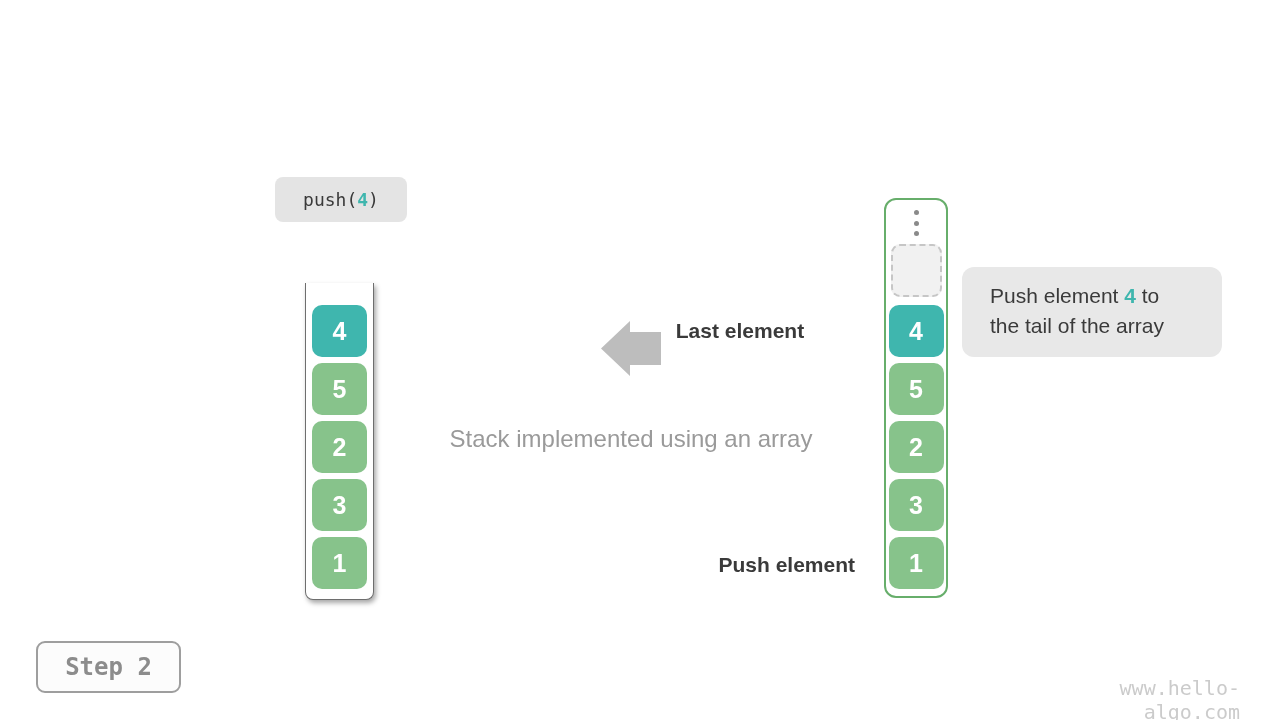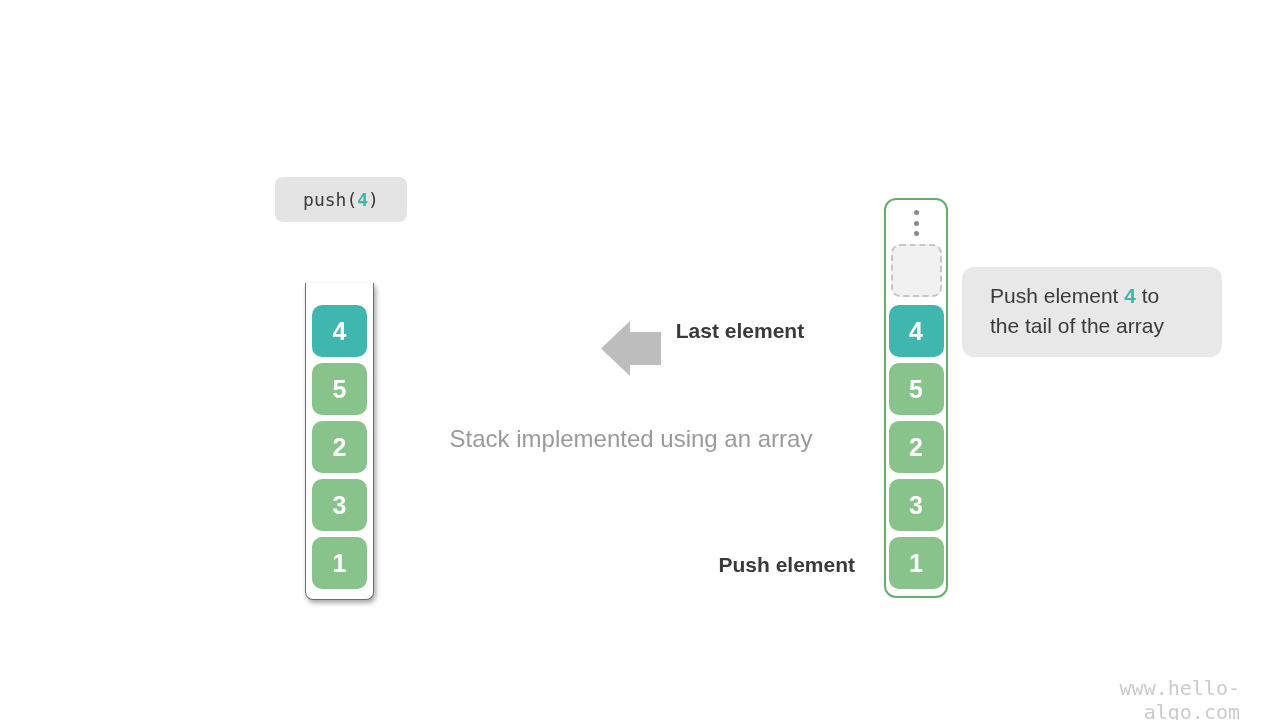--- a/index.html
+++ b/index.html
@@ -149,16 +149,17 @@
         <div class="stack-box">2</div>
         <div class="stack-box">3</div>
         <div class="stack-box">1</div>
       </div>
   </div>
 
   <div class="tooltip">
     <span>Push element </span><span class="hl">4</span><span> to the tail of the array</span>
   </div>
 
+  <div class="step-badge">Step 2</div>
 
   <div class="watermark">www.hello-algo.com</div>
 
 </div>
 
 </body></html>

